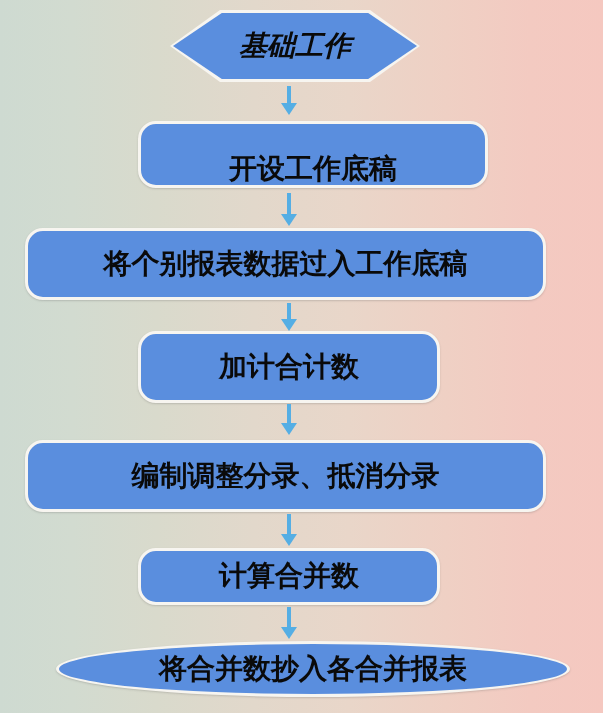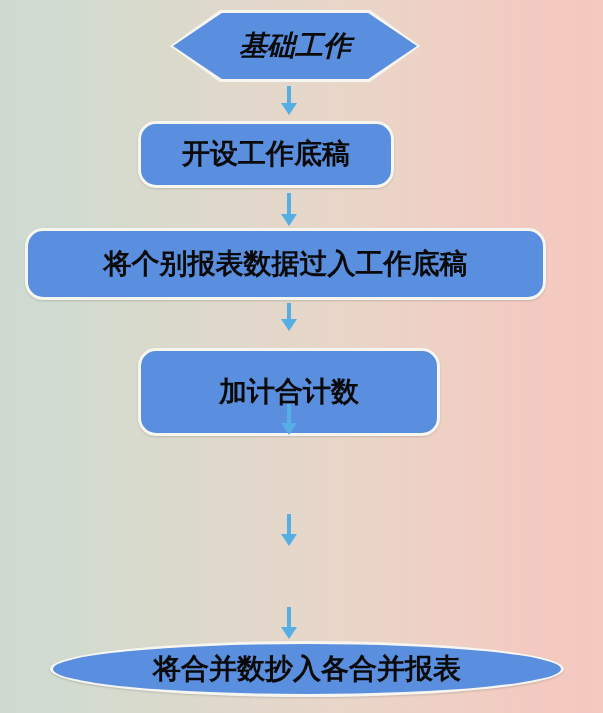--- a/index.html
+++ b/index.html
@@ -83,31 +83,31 @@
   .flow-arrow .head {
     width: 0;
     height: 0;
     border-left: 8px solid transparent;
     border-right: 8px solid transparent;
     border-top: 12px solid var(--arrow);
   }
   
   .pos-start   { left: 170px; top: 10px;  width: 250px; height: 72px; }
   .pos-a1      { left: 281px; top: 86px;  height: 29px; }
-  .pos-step1   { left: 138px; top: 121px; width: 256px; height: 67px; }
+  .pos-step1   { left: 138px; top: 121px; width: 350px; height: 67px; align-items: flex-end; }
   .pos-a2      { left: 281px; top: 193px; height: 33px; }
   .pos-step2   { left: 25px;  top: 228px; width: 521px; height: 72px; text-align: center; }
   .pos-a3      { left: 281px; top: 303px; height: 28px; }
-  .pos-step3   { left: 138px; top: 348px; width: 302px; height: 88px; }
+  .pos-step3   { left: 138px; top: 331px; width: 302px; height: 72px; }
   .pos-a4      { left: 281px; top: 404px; height: 31px; }
   .pos-step4   { left: 25px;  top: 440px; width: 521px; height: 72px; }
   .pos-a5      { left: 281px; top: 514px; height: 32px; }
   .pos-step5   { left: 138px; top: 548px; width: 302px; height: 57px; }
   .pos-a6      { left: 281px; top: 607px; height: 32px; }
-  .pos-end     { left: 50px;  top: 641px; width: 514px; height: 56px; }
+  .pos-end     { left: 56px;  top: 641px; width: 514px; height: 56px; }
 </style>
 </head>
 <body>
 
 <div class="canvas" style="--node-fill: #5A8EDE; --node-border: #F7F5F0; --arrow: #55AEE4; --bg-left: #CEDAD1; --bg-mid: #E2D8CB; --bg-right: #F5C8C0;">
 
   <div class="hexagon pos-start">
     <div class="hex-inner">
       <span>基础工作</span>
     </div>
@@ -138,26 +138,32 @@
 
   <div class="node rounded pos-step3">
     <span>加计合计数</span>
   </div>
 
   <div class="flow-arrow pos-a4">
     <div class="shaft"></div>
       <div class="head"></div>
   </div>
 
+  <div class="node rounded pos-step4">
+    <span>编制调整分录、抵消分录</span>
+  </div>
 
   <div class="flow-arrow pos-a5">
     <div class="shaft"></div>
       <div class="head"></div>
   </div>
 
+  <div class="node rounded pos-step5">
+    <span>计算合并数</span>
+  </div>
 
   <div class="flow-arrow pos-a6">
     <div class="shaft"></div>
       <div class="head"></div>
   </div>
 
   <div class="node ellipse pos-end">
     <span>将合并数抄入各合并报表</span>
   </div>
 

